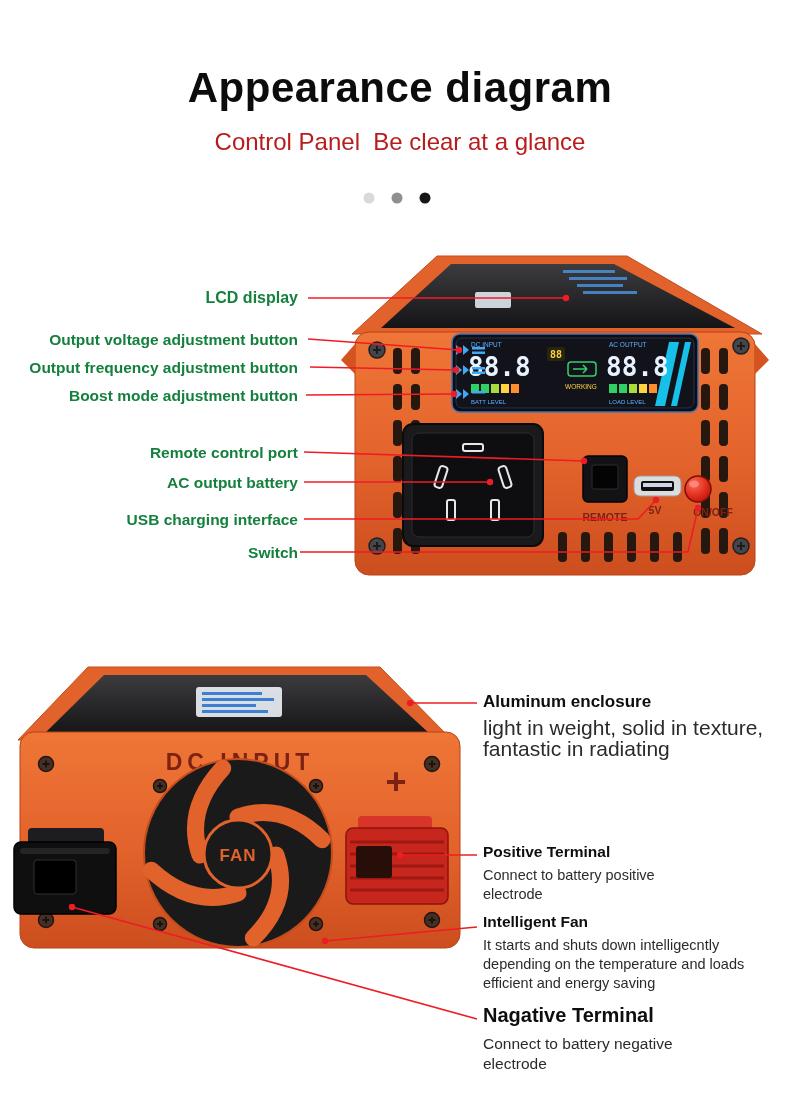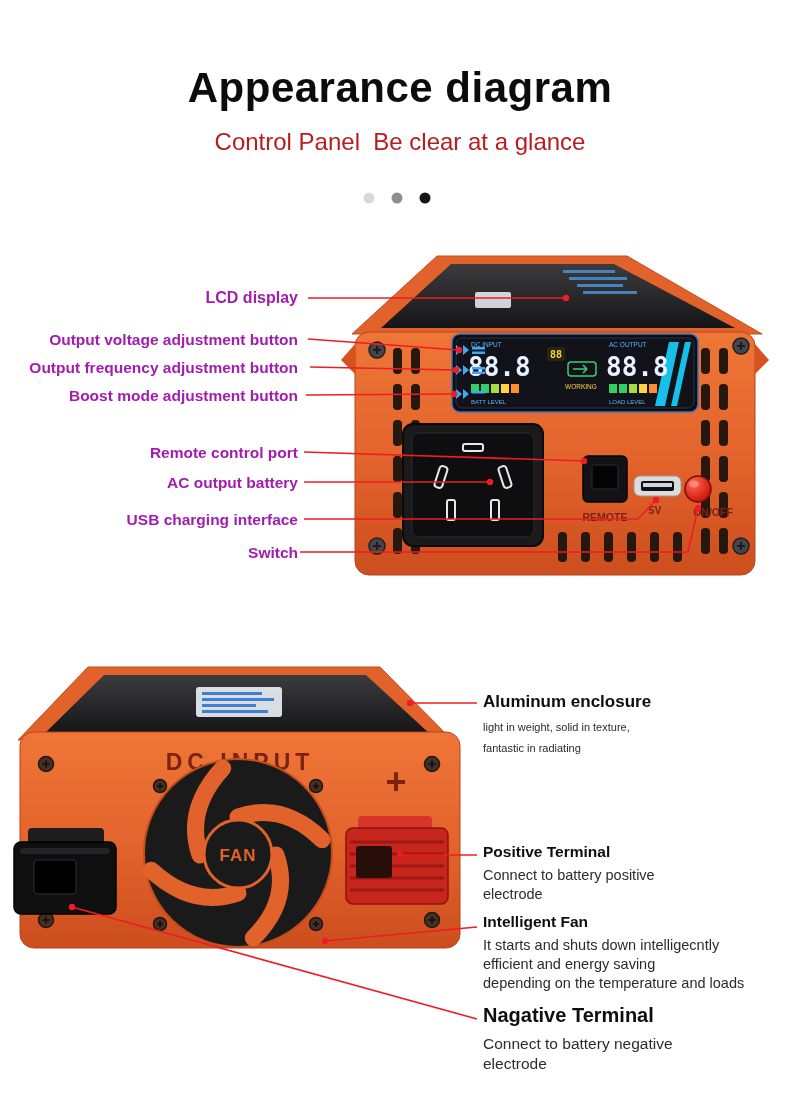--- a/index.html
+++ b/index.html
@@ -8,27 +8,27 @@
   .canvas { position:relative; width:800px; height:1092px; margin:0 auto; background:#fff; overflow:hidden; }
   .title { position:absolute; top:64px; left:0; width:100%; text-align:center;
            font-size:42px; font-weight:700; color:#0c0c0c; letter-spacing:0.5px; }
   .subtitle { position:absolute; top:128px; left:0; width:100%; text-align:center;
               font-size:24px; color:#b91c1c; white-space:pre; }
   .dots { position:absolute; left:363px; top:192px; }
   .prod { position:absolute; }
   .front-svg { left:325px; top:248px; z-index:1; }
   .rear-svg  { left:8px;  top:660px; z-index:1; }
   .flabel { position:absolute; right:502px; white-space:nowrap; font-weight:700;
-            font-size:15.5px; color:#a21caf; z-index:2; line-height:19px; }
+            font-size:15.5px; color:#15803d; z-index:2; line-height:19px; }
   .flabel.big { font-size:16px; }
   .ann { position:absolute; left:483px; width:305px; z-index:2; }
   .ann .t { font-weight:700; font-size:15.5px; color:#0e0e0e; margin-bottom:5px; }
   .ann .l { font-size:14.5px; line-height:19px; color:#2b2b2b; }
   .ann.first .t { font-size:17px; }
-  .ann.first .l { font-size:11px; line-height:21px; }
+  .ann.first .l { font-size:21px; line-height:21px; }
   .ann.big .t { font-size:20px; margin-bottom:7px; }
   .ann.big .l { font-size:15.5px; line-height:20px; }
   .leaders { position:absolute; left:0; top:0; z-index:5; pointer-events:none; }
   text { font-family:"Liberation Sans", sans-serif; }
   .mono { font-family:"DejaVu Sans Mono", monospace; }
 </style>
 </head>
 <body>
 
 <div class="canvas">
@@ -319,22 +319,22 @@
     <div class="l">fantastic in radiating</div>
   </div>
   <div class="ann" style="top:843px">
     <div class="t">Positive Terminal</div>
     <div class="l">Connect to battery positive</div>
     <div class="l">electrode</div>
   </div>
   <div class="ann" style="top:913px">
     <div class="t">Intelligent Fan</div>
     <div class="l">It starts and shuts down intelligecntly</div>
+    <div class="l">depending on the temperature and loads</div>
     <div class="l">efficient and energy saving</div>
-    <div class="l">depending on the temperature and loads</div>
   </div>
   <div class="ann big" style="top:1004px">
     <div class="t">Nagative Terminal</div>
     <div class="l">Connect to battery negative</div>
     <div class="l">electrode</div>
   </div>
 
   <svg class="leaders" width="800" height="1103" viewBox="0 0 800 1103">
     <g stroke="#ee1c25" stroke-width="1.6" fill="none">
       <polyline points="308,298 566,298"></polyline>

